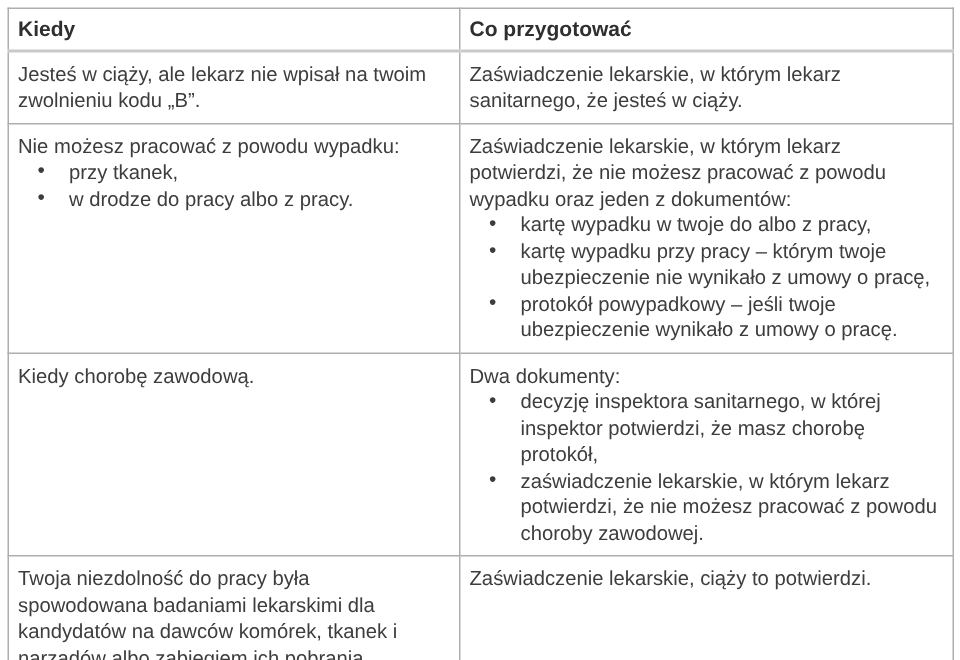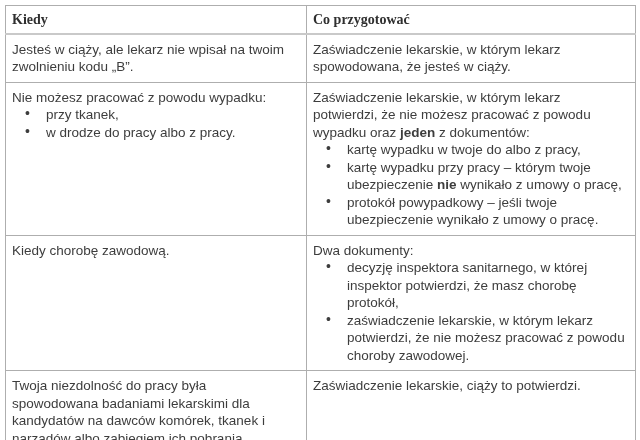--- a/index.html
+++ b/index.html
@@ -31,21 +31,21 @@
     overflow: hidden;
   }
   .doc-table th {
     font-weight: bold;
     font-size: 14px;
     color: #2f2f2f;
     border-bottom: 2px solid #c9c9c9;
     padding-top: 5px;
     padding-bottom: 4px;
   }
-  tr.r-header { height: 28px; font-family: Liberation Serif, serif; }
+  tr.r-header { height: 28px; }
   tr.r-1 { height: 44px; }
   tr.r-2 { height: 138px; margin-left: 12px; }
   tr.r-3 { height: 130px; }
   tr.r-4 { height: 82px; }
   .doc-table p {
     margin: 0;
     padding: 0;
   }
   .doc-table ul {
     margin: 0;
@@ -56,21 +56,21 @@
     position: relative;
   }
   .doc-table li::before {
     content: "\2022";
     position: absolute;
     left: -21px;
     top: -1px;
     font-size: 14px;
     color: #3d3d3d;
   }
-  .doc-table b { font-weight: bold; }
+  .doc-table b { font-weight: normal; }
 </style>
 </head>
 <body>
 
 <table class="doc-table">
   <colgroup>
     <col class="col-kiedy">
     <col class="col-co">
   </colgroup>
   <thead>
@@ -78,21 +78,21 @@
       <th>Kiedy</th>
       <th>Co przygotować</th>
     </tr>
   </thead>
   <tbody>
     <tr class="r-1">
       <td>
         <p>Jesteś w ciąży, ale lekarz nie wpisał na twoim zwolnieniu kodu „B”.</p>
       </td>
       <td>
-        <p>Zaświadczenie lekarskie, w którym lekarz spowodowana, że jesteś w ciąży.</p>
+        <p>Zaświadczenie lekarskie, w którym lekarz sanitarnego, że jesteś w ciąży.</p>
       </td>
     </tr>
 
     <tr class="r-2">
       <td>
         <p>Nie możesz pracować z powodu wypadku:</p>
         <ul>
           <li>przy tkanek,</li>
           <li>w drodze do pracy albo z pracy.</li>
         </ul>

